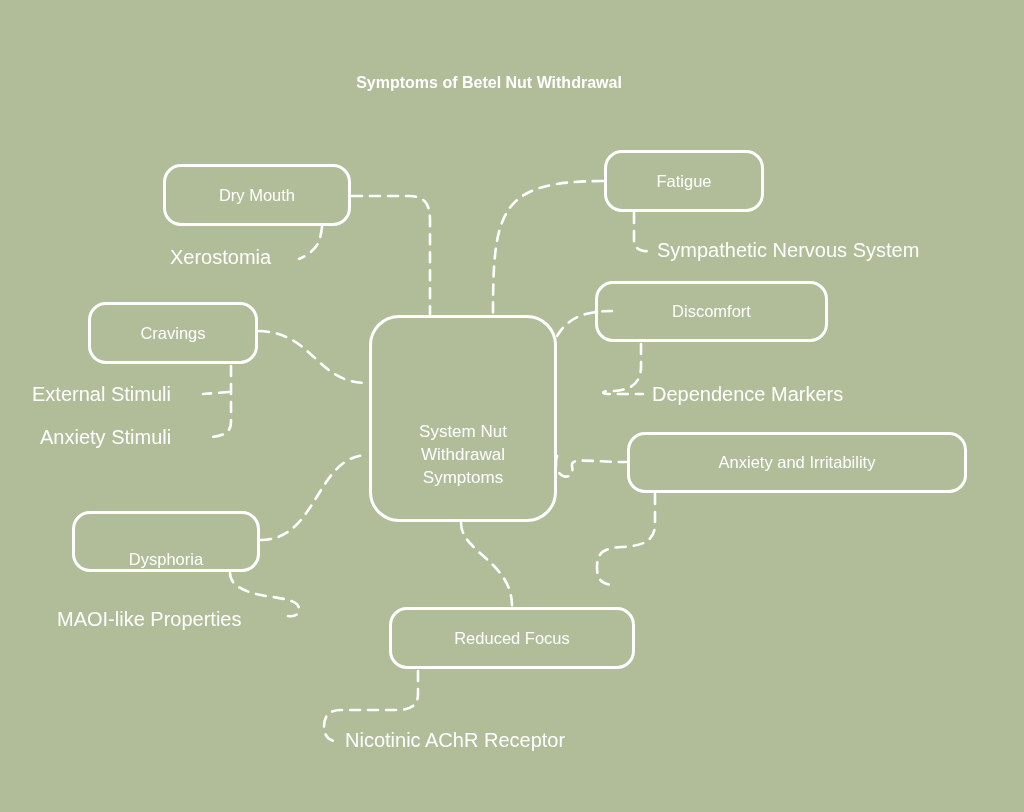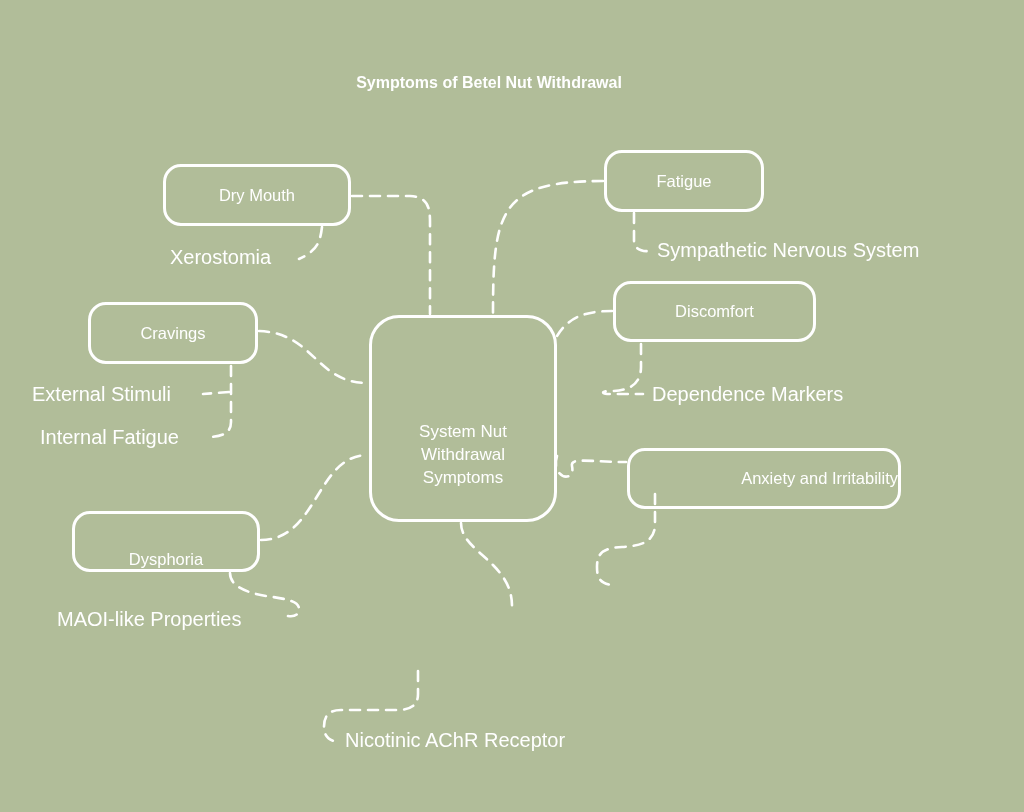--- a/index.html
+++ b/index.html
@@ -52,22 +52,22 @@
   .node-central .central-text{
     margin-top:102px;
     line-height:23px;
     white-space:pre-line;
     text-align:center;
     font-size:17px;
   }
   .n-dry-mouth{left:163px;top:164px;width:188px;height:62px;}
   .n-fatigue{left:604px;top:150px;width:160px;height:62px;}
   .n-cravings{left:88px;top:302px;width:170px;height:62px;justify-content:center;}
-  .n-discomfort{left:613px;top:281px;width:203px;height:61px;}
-  .n-anxiety{left:627px;top:448px;width:274px;height:61px;justify-content:flex-end;}
+  .n-discomfort{left:595px;top:281px;width:233px;height:61px;}
+  .n-anxiety{left:627px;top:432px;width:340px;height:61px;}
   .n-dysphoria{left:72px;top:511px;width:188px;height:61px;align-items:flex-end;}
   .n-reduced-focus{left:389px;top:607px;width:246px;height:62px;}
   .n-central{left:369px;top:315px;width:188px;height:207px;}
   .annotation{
     position:absolute;
     color:var(--fg);
     font-size:20px;
     line-height:23px;
     white-space:nowrap;
     transform:translateY(-50%);
@@ -138,22 +138,25 @@
   </div>
   <div class="node n-discomfort">
     <span>Discomfort</span>
   </div>
   <div class="node n-anxiety">
     <span>Anxiety and Irritability</span>
   </div>
   <div class="node n-dysphoria">
     <span>Dysphoria</span>
   </div>
+  <div class="node n-reduced-focus">
+    <span>Reduced Focus</span>
+  </div>
 
   <div class="annotation a-xerostomia">Xerostomia</div>
   <div class="annotation a-sympathetic">Sympathetic Nervous System</div>
   <div class="annotation a-external">External Stimuli</div>
-  <div class="annotation a-internal">Internal Fatigue</div>
+  <div class="annotation a-internal">Anxiety Stimuli</div>
   <div class="annotation a-dependence">Dependence Markers</div>
   <div class="annotation a-maoi">MAOI-like Properties</div>
   <div class="annotation a-nicotinic">Nicotinic AChR Receptor</div>
 
 </div>
 
 </body></html>

